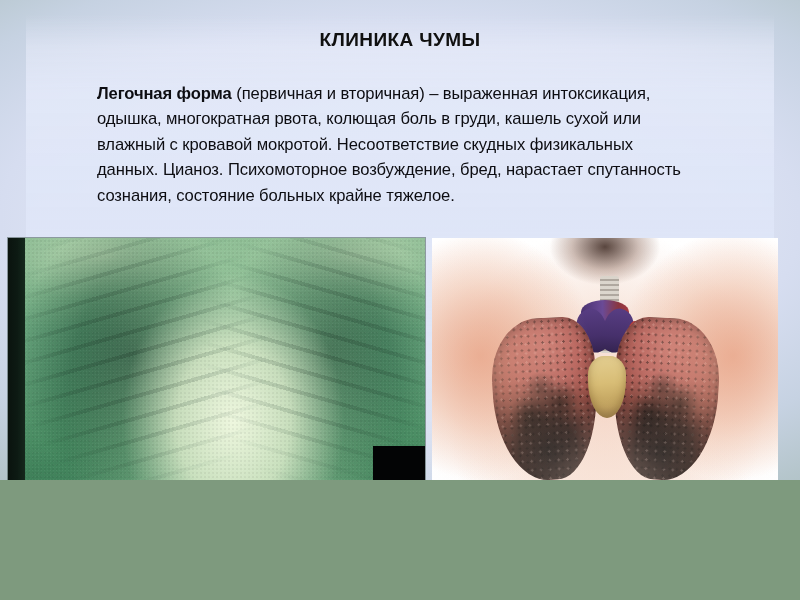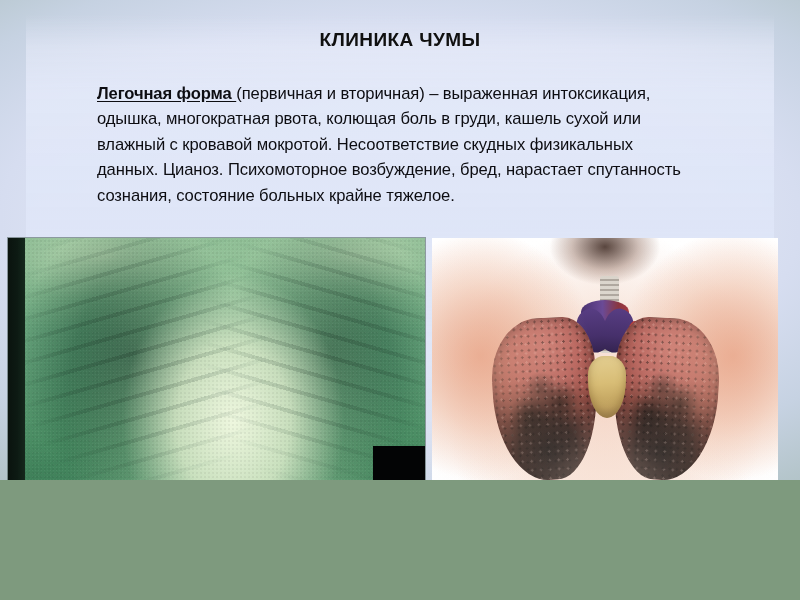--- a/index.html
+++ b/index.html
@@ -80,21 +80,20 @@
     width: 600px;
     font-size: 16.6px;
     line-height: 25.4px;
     color: #0d0d12;
     z-index: 6;
     text-align: left;
     letter-spacing: -0.1px;
   }
   .body-text .lead {
     font-weight: bold;
-    text-decoration: underline;
     text-underline-offset: 2px;
   }
 
   
   .images {
     position: absolute;
     left: 0;
     top: 237px;
     width: 800px;
     height: 298px;

